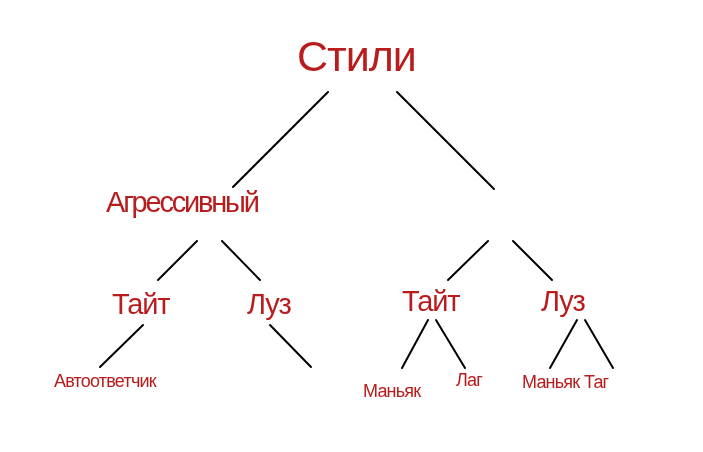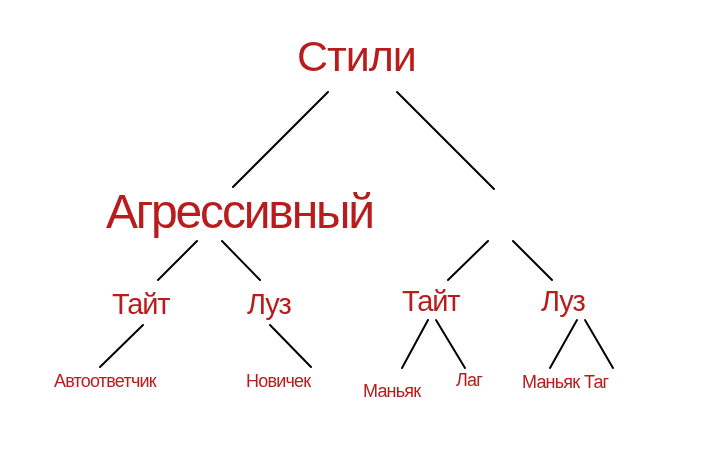--- a/index.html
+++ b/index.html
@@ -15,21 +15,21 @@
     }
     #edges { position: absolute; left: 0; top: 0; width: 703px; height: 452px; }
     #edges line { stroke: #000000; stroke-width: 2; stroke-linecap: round; }
     .node {
       position: absolute;
       white-space: nowrap;
       line-height: 1;
       transform-origin: left top;
     }
     .lvl0 { font-size: 43px; letter-spacing: -1px; }
-    .lvl1 { font-size: 48px; letter-spacing: -2.2px; }
+    .lvl1 { font-size: 29px; letter-spacing: -2.2px; }
     .lvl2 { font-size: 29px; letter-spacing: -1.2px; text-align: center; }
     .lvl3 { font-size: 18px; letter-spacing: -0.8px; }
   </style>
 </head>
 <body>
 
 <div id="canvas">
   <svg id="edges" viewBox="0 0 703 452">
     <line x1="328" y1="84" x2="233" y2="179"></line>
     <line x1="397" y1="84" x2="494" y2="181"></line>
@@ -48,18 +48,17 @@
   <div class="node lvl0" style="left:297px; top:27px;">Стили</div>
 
   <div class="node lvl1" style="left:106px; top:180px;">Агрессивный</div>
 
   <div class="node lvl2" style="left:112px; top:282px;">Тайт</div>
   <div class="node lvl2" style="left:247px; top:282px;">Луз</div>
   <div class="node lvl2" style="left:402px; top:279px;">Тайт</div>
   <div class="node lvl2" style="left:541px; top:279px;">Луз</div>
 
   <div class="node lvl3" style="left:54px; top:364px;">Автоответчик</div>
-  <div class="node lvl3" style="left:246px; top:364px;">Новичек</div>
   <div class="node lvl3" style="left:363px; top:374px;">Маньяк</div>
   <div class="node lvl3" style="left:456px; top:363px;">Лаг</div>
   <div class="node lvl3" style="left:522px; top:365px;">Маньяк</div>
   <div class="node lvl3" style="left:584px; top:365px;">Таг</div>
 </div>
 
 </body></html>

